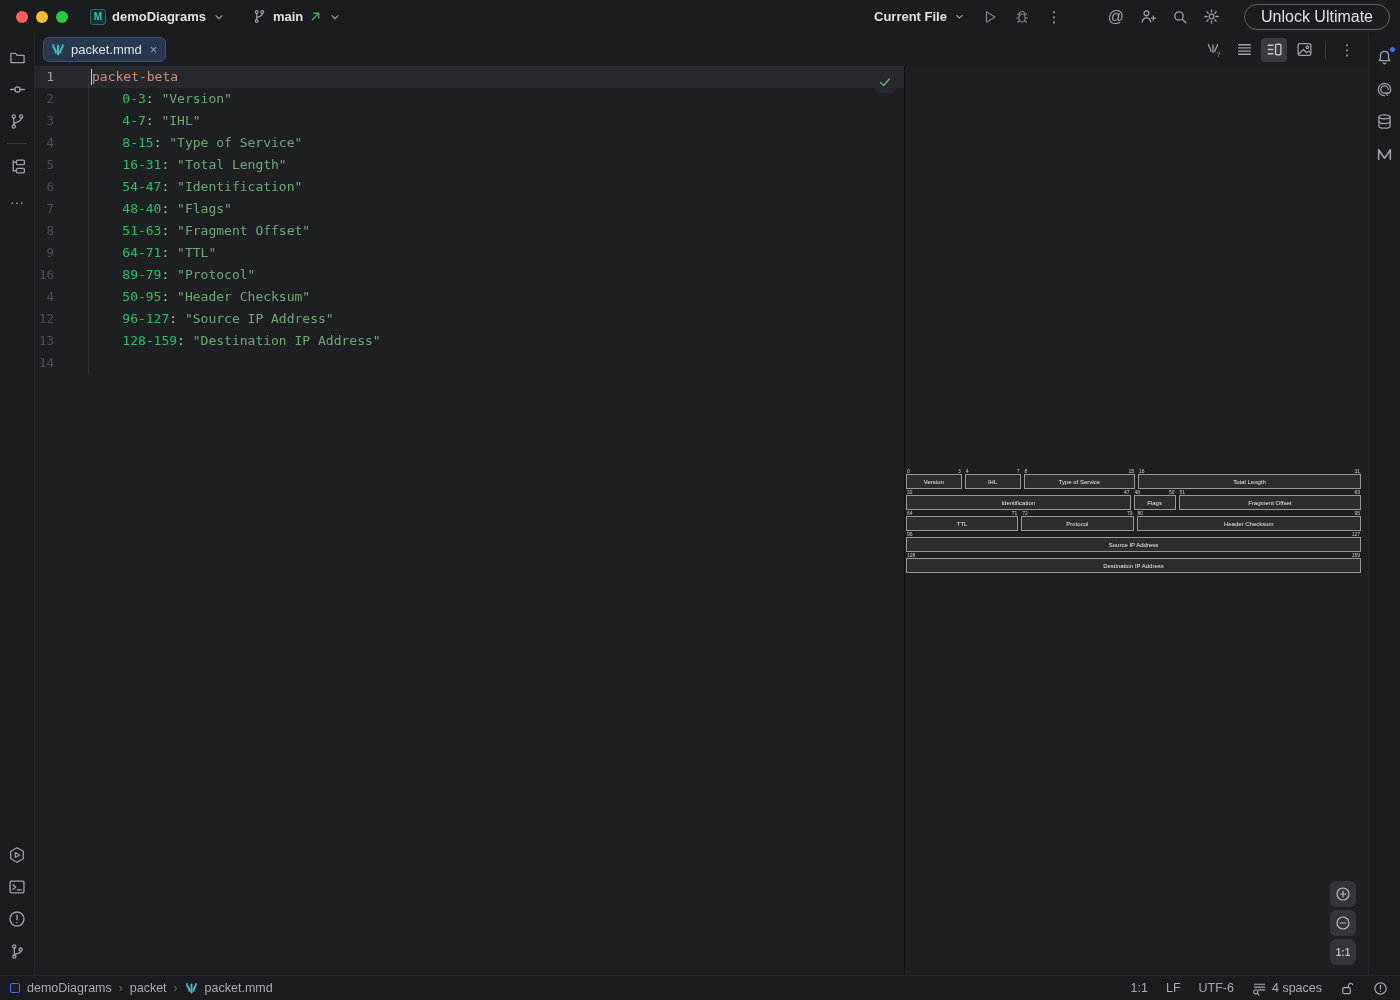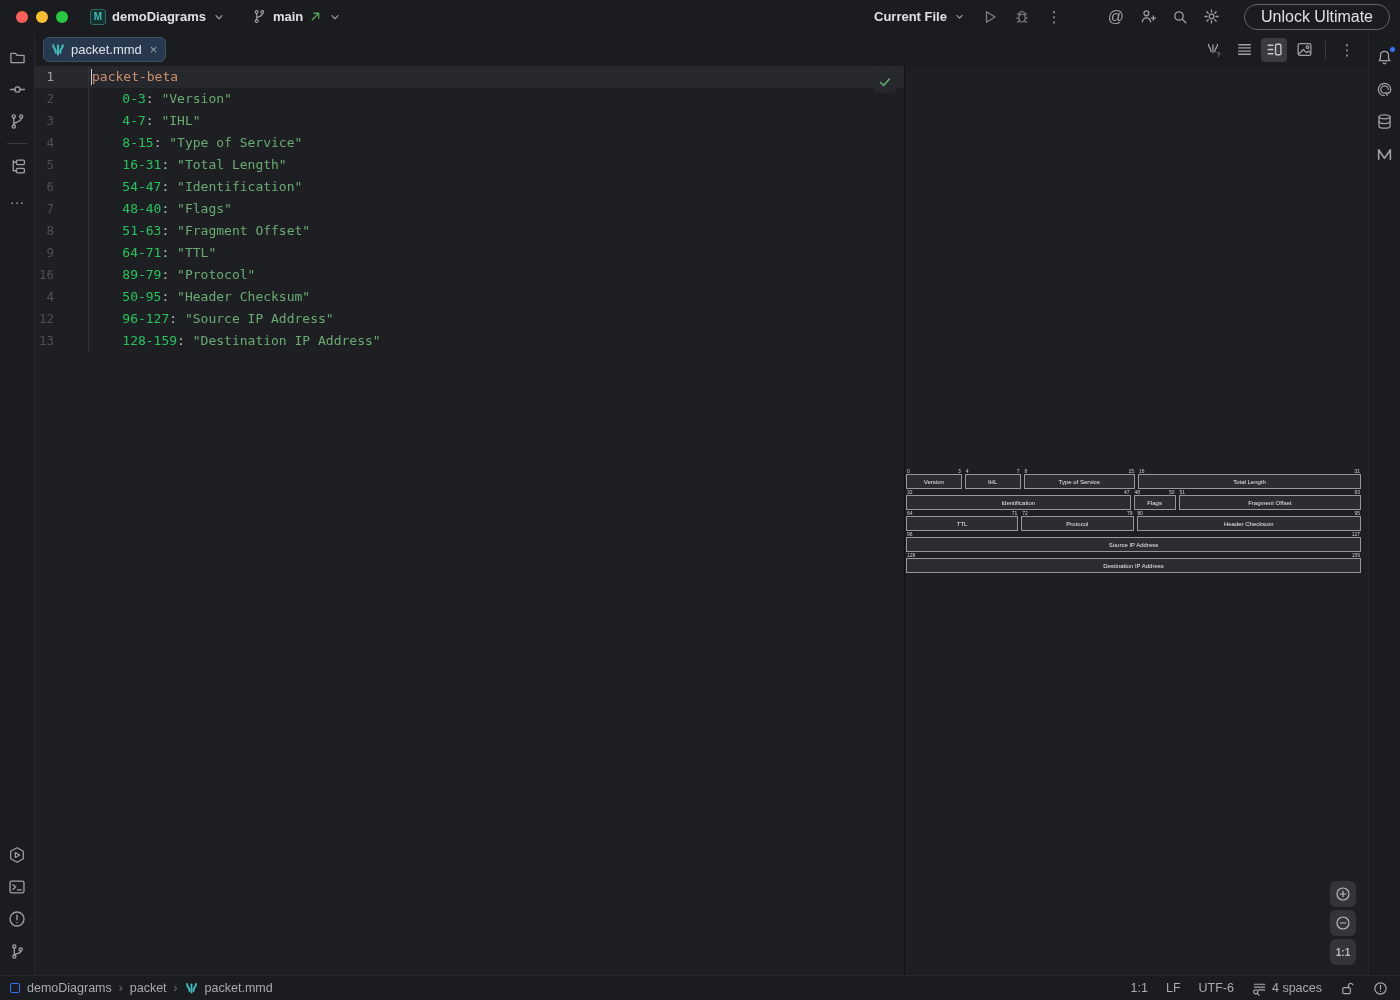--- a/index.html
+++ b/index.html
@@ -357,20 +357,26 @@
                   <span class="lnum">12</span>
                 </div>
                 <div class="code"><span class="seg-plain">    </span><span class="seg-number">96-127</span><span class="seg-plain">: </span><span class="seg-string">"Source IP Address"</span></div>
               </div>
               <div class="ed-line">
                 <div class="gutter">
                   <span class="lnum">13</span>
                 </div>
                 <div class="code"><span class="seg-plain">    </span><span class="seg-number">128-159</span><span class="seg-plain">: </span><span class="seg-string">"Destination IP Address"</span></div>
               </div>
+              <div class="ed-line">
+                <div class="gutter">
+                  <span class="lnum">14</span>
+                </div>
+                <div class="code"></div>
+              </div>
             </div>
           <span class="inspection">
             <svg width="14" height="14" viewBox="0 0 16 16" fill="none" stroke="#5fad65" stroke-width="1.8" stroke-linecap="round" stroke-linejoin="round">
                 <path d="M3 8.5 6.5 12 13 4.5"></path>
               </svg>
           </span>
         </div>
 
         <div class="splitter"></div>
 

